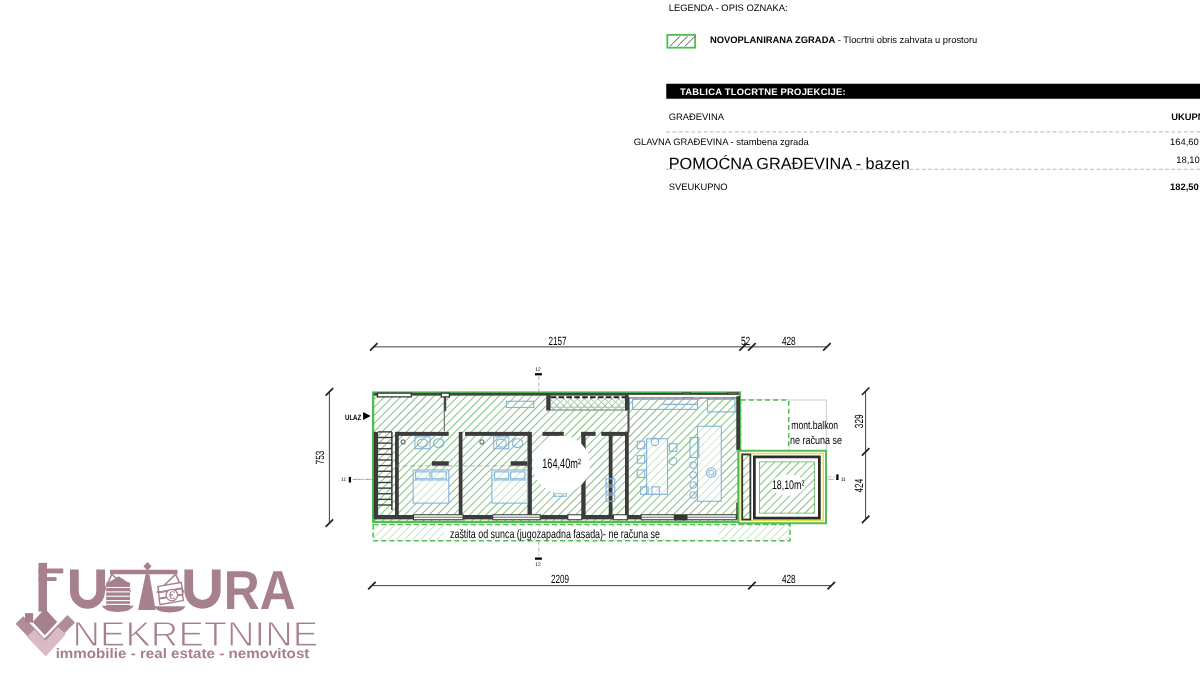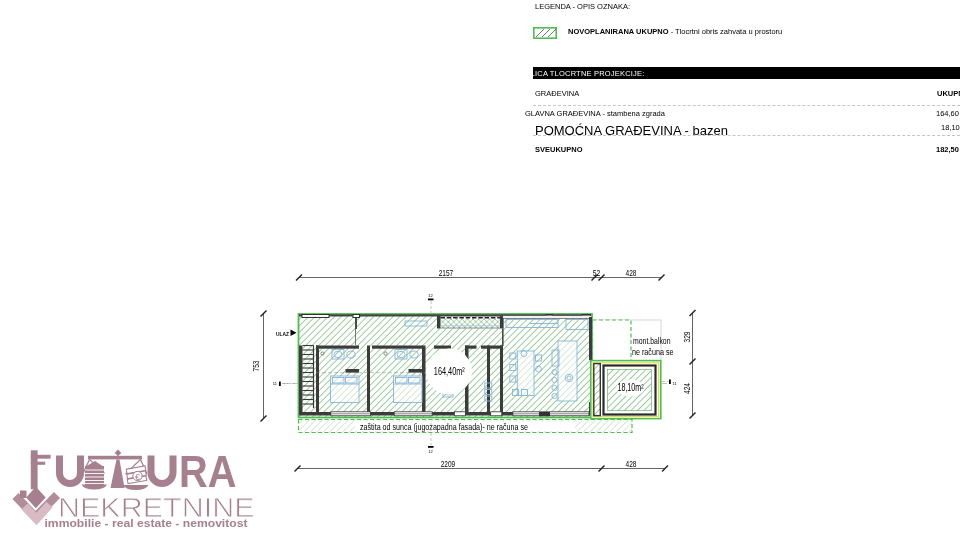--- a/index.html
+++ b/index.html
@@ -11,39 +11,39 @@
 
 <div class="abs" style="left:535px;top:2px;font-size:7.5px;font-weight:normal">LEGENDA - OPIS OZNAKA:</div>
 
 <svg class="abs" style="left:533px;top:27px" width="24" height="12" viewBox="0 0 24 12">
 <rect x="0.8" y="0.8" width="22.4" height="10.4" fill="#fff" stroke="#4fbd4f" stroke-width="1.6"></rect>
 <line x1="3" y1="10" x2="11" y2="2" stroke="#555" stroke-width="0.8"></line>
 <line x1="9" y1="10" x2="17" y2="2" stroke="#555" stroke-width="0.8"></line>
 <line x1="15" y1="10" x2="23" y2="2" stroke="#555" stroke-width="0.8"></line>
 </svg>
 
-<div class="abs" style="left:568px;top:26.5px;font-size:7.5px"><b>NOVOPLANIRANA UKUPNO</b> - Tlocrtni obris zahvata u prostoru</div>
+<div class="abs" style="left:568px;top:26.5px;font-size:7.5px"><b>NOVOPLANIRANA ZGRADA</b> - Tlocrtni obris zahvata u prostoru</div>
 
 <div class="abs" style="left:533px;top:67px;width:427px;height:11.5px;background:#000"></div>
-<div class="abs" style="left:516px;top:69px;font-size:7.5px;font-weight:normal;color:#fff;letter-spacing:0.2px">TABLICA TLOCRTNE PROJEKCIJE:</div>
+<div class="abs" style="left:544px;top:69px;font-size:7.5px;font-weight:bold;color:#fff;letter-spacing:0.2px">TABLICA TLOCRTNE PROJEKCIJE:</div>
 
 <div class="abs" style="left:535px;top:89px;font-size:7.5px;font-weight:normal">GRAĐEVINA</div>
 <div class="abs" style="left:937px;top:89px;font-size:7.5px;font-weight:bold;white-space:nowrap">UKUPNO</div>
 
 <div class="abs" style="left:533px;top:105px;width:427px;border-top:1px dashed #c6c6c6"></div>
 
-<div class="abs" style="left:525px;top:109px;font-size:7.5px;white-space:nowrap">GLAVNA GRAĐEVINA - stambena zgrada</div>
+<div class="abs" style="left:507px;top:109px;font-size:7.5px;white-space:nowrap">GLAVNA GRAĐEVINA - stambena zgrada</div>
 <div class="abs" style="left:936px;top:109px;font-size:7.5px;white-space:nowrap">164,60 m²</div>
 
 <div class="abs" style="left:535px;top:122.5px;font-size:13px;white-space:nowrap">POMOĆNA GRAĐEVINA - bazen</div>
 <div class="abs" style="left:941px;top:122.5px;font-size:7.5px;white-space:nowrap">18,10 m²</div>
 
 <div class="abs" style="left:533px;top:135px;width:427px;border-top:1px dashed #c6c6c6"></div>
 
-<div class="abs" style="left:535px;top:145px;font-size:7.5px;font-weight:bold">SVEUKUPNO</div>
+<div class="abs" style="left:535px;top:145px;font-size:7.5px;font-weight:normal">SVEUKUPNO</div>
 <div class="abs" style="left:936px;top:145px;font-size:7.5px;font-weight:bold;white-space:nowrap">182,50 m²</div>
 
 <svg class="abs" style="left:0;top:0" width="960" height="540" viewBox="0 0 960 540">
 <defs>
 <pattern id="hg" width="7" height="4.6" patternUnits="userSpaceOnUse" patternTransform="rotate(-45)">
 <line x1="0" y1="0" x2="7" y2="0" stroke="#42a042" stroke-width="1.05"></line>
 </pattern>
 <pattern id="hgl" width="7" height="4.6" patternUnits="userSpaceOnUse" patternTransform="rotate(-45)">
 <line x1="0" y1="0" x2="7" y2="0" stroke="#8cc98c" stroke-width="0.8"></line>
 </pattern>

